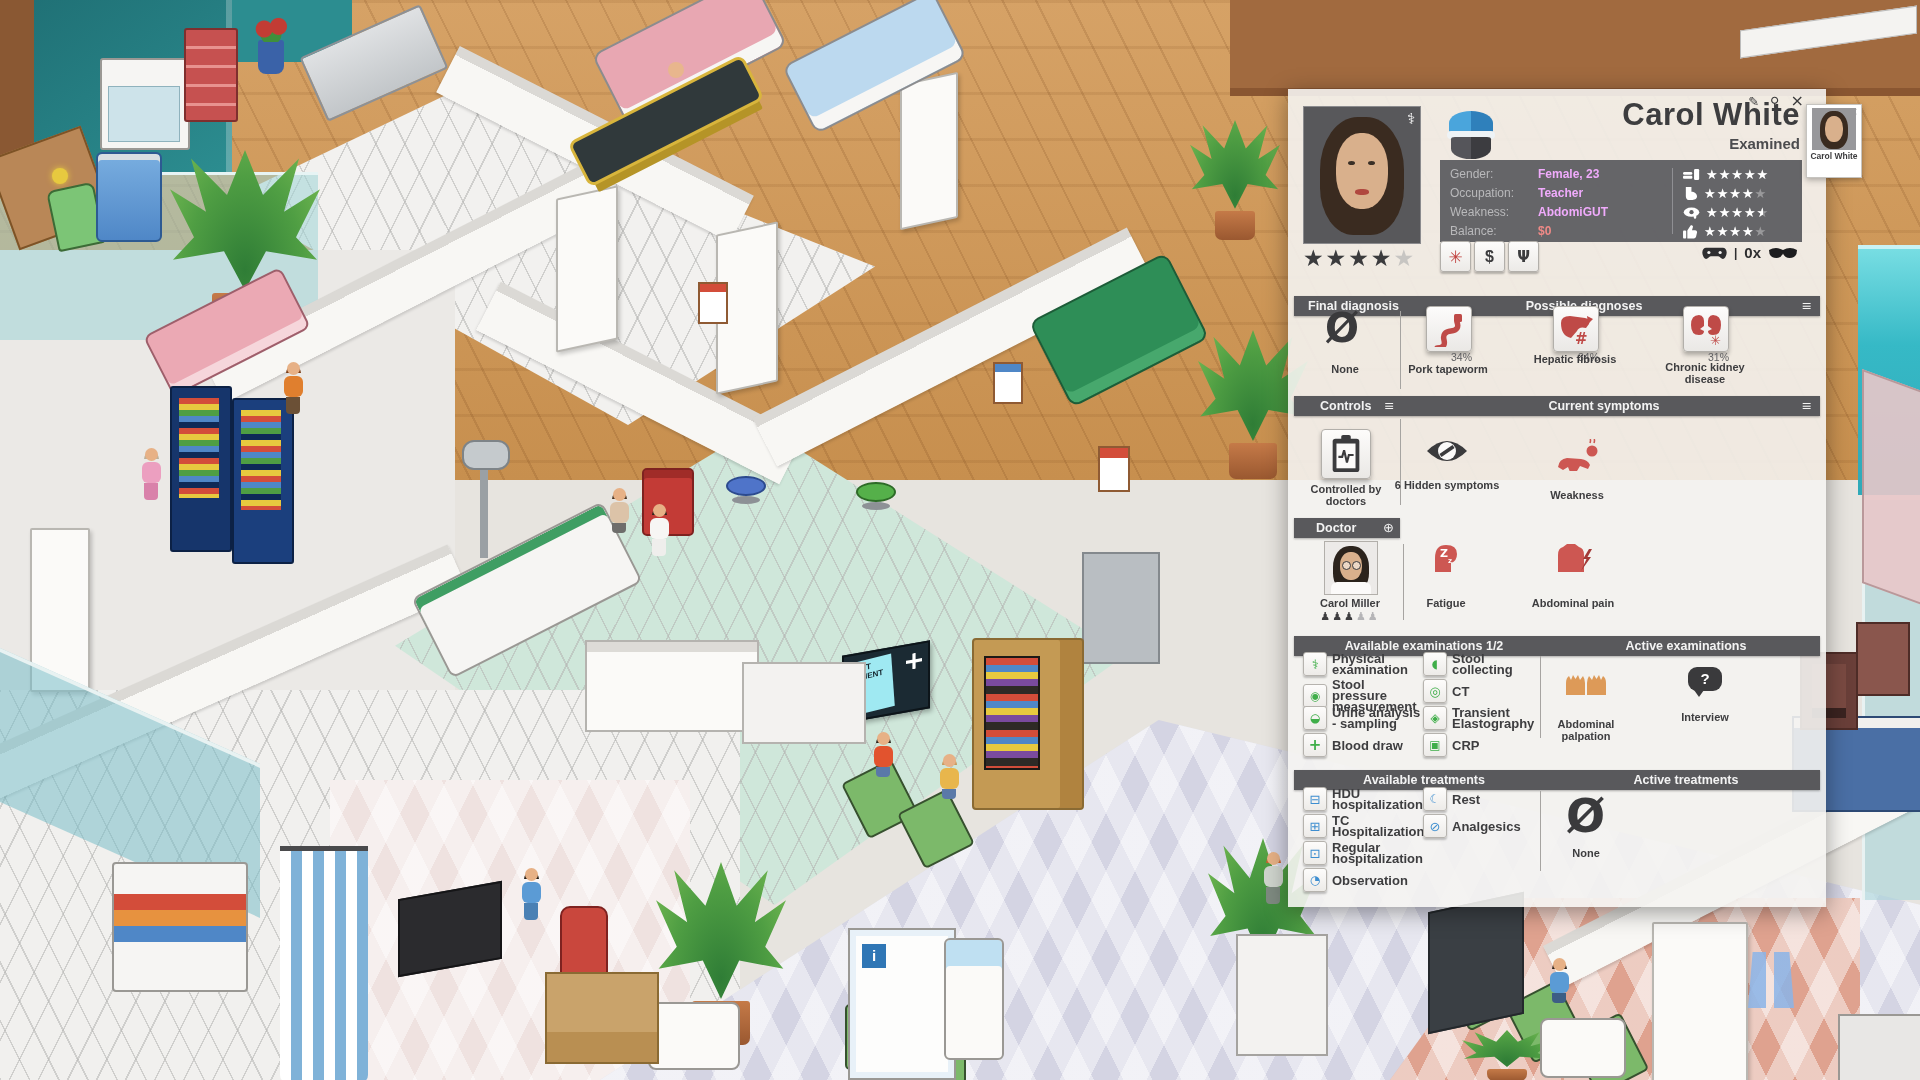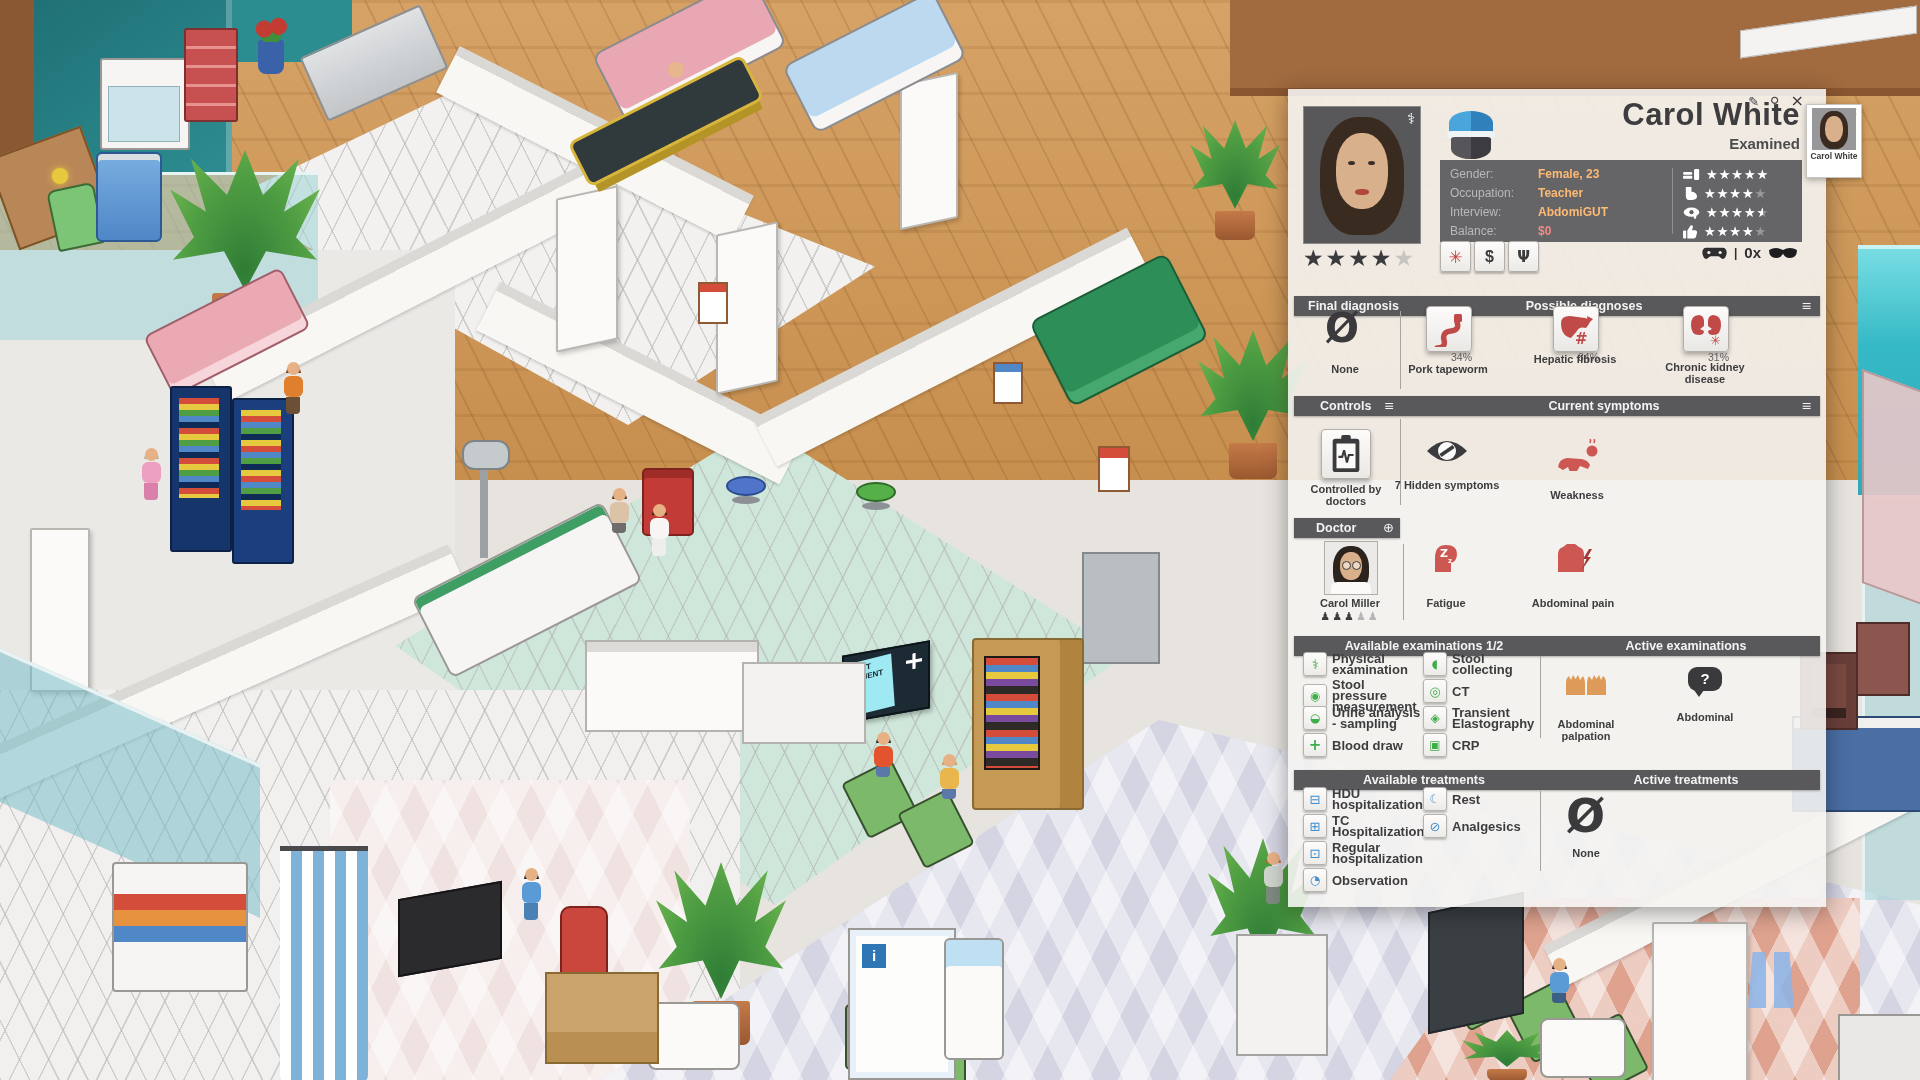--- a/index.html
+++ b/index.html
@@ -46,21 +46,21 @@
     border-radius:4px;box-shadow:0 3px 4px rgba(0,0,0,.28);display:flex;align-items:center;justify-content:center;}
   .itemlabel{position:absolute;font-size:11px;line-height:12px;text-align:center;color:#3d3d3f;font-weight:bold;}
   .pct{position:absolute;font-size:10.5px;color:#5e5e60;text-align:right;width:50px;}
   .vdiv{position:absolute;width:1px;background:#a6a4a1;}
   .small-item{position:absolute;display:flex;align-items:center;gap:5px;width:120px;}
   .small-item .lbl{font-size:13px;line-height:11px;font-weight:bold;color:#3d3d3f;}
   .stars{position:relative;display:inline-block;line-height:1;font-family:"DejaVu Sans",sans-serif;letter-spacing:1px;}
   .st-base{color:var(--base,rgba(255,255,255,.34));}
   .st-fill{position:absolute;left:0;top:0;overflow:hidden;white-space:nowrap;color:var(--fill,#fff);}
   .infolbl{color:#b9b9bb;}
-  .infoval{color:#fdba74;font-weight:bold;}
+  .infoval{color:#f0abfc;font-weight:bold;}
   .actbtn{position:absolute;width:29px;height:29px;background:linear-gradient(#fdfcfb,#eceae7);border:1px solid #b2afaa;
     border-radius:3px;box-shadow:0 2px 2px rgba(0,0,0,.25);display:flex;align-items:center;justify-content:center;cursor:pointer;}
   #mini-card{left:1806px;top:104px;width:54px;height:72px;background:#fff;border:1px solid #c6c4c0;
     box-shadow:0 2px 6px rgba(0,0,0,.3);z-index:60;text-align:center;}
   #mini-card .face{position:relative;width:44px;height:42px;margin:3px auto 0;background:#98989b;overflow:hidden;}
   #mini-card .nm{font-size:8.5px;font-weight:bold;color:#3c3c3e;line-height:9px;margin-top:2px;}
   .portrait-hair{position:absolute;background:#3a2b20;border-radius:45% 45% 40% 40%;}
   .portrait-face{position:absolute;background:#d9b08c;border-radius:46%;}
   .sign-screen{background:#1b2a33;border:2px solid #0d151a;box-shadow:2px 3px 5px rgba(0,0,0,.3);}
 </style>
@@ -290,21 +290,21 @@
     </div>
 
     <div class="abs" style="top:8px;right:26px;font-size:31px;font-weight:bold;color:#3d3d3f;letter-spacing:.5px;">Carol White</div>
     <div class="abs" style="top:46px;right:26px;font-size:15px;font-weight:bold;color:#4c4c4e;">Examined</div>
 
     <div class="abs" style="left:152px;top:71px;width:362px;height:82px;background:rgba(95,95,99,.96);font-size:12px;">
       <div class="abs infolbl" style="left:10px;top:7px;">Gender:</div>
       <div class="abs infoval" style="left:98px;top:7px;">Female, 23</div>
       <div class="abs infolbl" style="left:10px;top:26px;">Occupation:</div>
       <div class="abs infoval" style="left:98px;top:26px;">Teacher</div>
-      <div class="abs infolbl" style="left:10px;top:45px;">Interview:</div>
+      <div class="abs infolbl" style="left:10px;top:45px;">Weakness:</div>
       <div class="abs infoval" style="left:98px;top:45px;">AbdomiGUT</div>
       <div class="abs infolbl" style="left:10px;top:64px;">Balance:</div>
       <div class="abs" style="left:98px;top:64px;color:#ef8a87;font-weight:bold;">$0</div>
       <div class="abs" style="left:232px;top:8px;bottom:8px;width:1px;background:#8f8f93;"></div>
 
       <div class="abs" style="left:243px;top:5px;width:112px;">
         <div style="display:flex;align-items:center;gap:6px;height:19px;">
           <svg width="17" height="13" viewBox="0 0 20 14" fill="#fff">
               <rect x="0" y="4" width="11" height="3.4" rx="1.7"></rect>
               <rect x="0" y="8.6" width="11" height="3.4" rx="1.2"></rect>
@@ -414,21 +414,21 @@
     </div>
     <div class="itemlabel" style="left:2px;top:394px;width:112px;">Controlled by doctors</div>
     <div class="vdiv" style="left:112px;top:330px;height:86px;"></div>
     <div class="abs" style="left:138px;top:348px;">
       <svg width="42" height="28" viewBox="0 0 42 28">
           <path d="M1 14 Q21 -6 41 14 Q21 34 1 14 Z" fill="#3b3b3d"></path>
           <circle cx="21" cy="14" r="9" fill="#fbfaf9"></circle>
           <rect x="13" y="12.2" width="16" height="3.6" fill="#3b3b3d" transform="rotate(-35 21 14)"></rect>
         </svg>
     </div>
-    <div class="itemlabel" style="left:103px;top:390px;width:112px;">7 Hidden symptoms</div>
+    <div class="itemlabel" style="left:103px;top:390px;width:112px;">6 Hidden symptoms</div>
     <div class="abs" style="left:266px;top:350px;">
       <svg width="46" height="32" viewBox="0 0 46 32">
           <circle cx="38" cy="12" r="5.5" fill="#cd5752"></circle>
           <path d="M4 28 q1-8 9-9 l14 1 q7 1 9 6 l-2 4 -8-3 -3 5 -7 1 -2-5 -5 3 z" fill="#cd5752"></path>
           <path d="M36 4 q1-3 0-4 M40 4 q1-3 0-4" stroke="#cd5752" stroke-width="1.6" fill="none"></path>
         </svg>
     </div>
     <div class="itemlabel" style="left:233px;top:400px;width:112px;">Weakness</div>
 
     <div class="bar" style="top:429px;width:106px;">
@@ -518,21 +518,21 @@
       <svg width="44" height="26" viewBox="0 0 44 26" fill="#dd9a58">
           <path d="M2 24 V12 q0-5 3-7 l2 4 2-5 2.5 4 2.5-4 2 5 3-4 q2 3 2 7 v12 z"></path>
           <path d="M23 24 V12 q0-4 2-7 l3 4 2-5 2.5 4 2.5-4 2 5 2-4 q3 2 3 7 v12 z"></path>
         </svg>
     </div>
     <div class="itemlabel" style="left:248px;top:613px;width:100px;margin-top:16px;">Abdominal palpation</div>
     <div class="abs" style="left:400px;top:578px;width:34px;height:24px;background:#3a3a3c;border-radius:9px;text-align:center;color:#fff;font-weight:bold;font-size:15px;line-height:24px;">
       <span>?</span>
       <div class="abs" style="left:6px;bottom:-6px;width:0;height:0;border-left:5px solid transparent;border-right:5px solid transparent;border-top:7px solid #3a3a3c;"></div>
     </div>
-    <div class="abs itemlabel" style="left:367px;top:622px;width:100px;">Abdominal</div>
+    <div class="abs itemlabel" style="left:367px;top:622px;width:100px;">Interview</div>
 
     <div class="bar" style="top:681px;">
       <span style="left:0;width:260px;text-align:center;">Available treatments</span>
       <span style="left:266px;width:252px;text-align:center;">Active treatments</span>
     </div>
     <div class="small-item" style="left:15px;top:698px;">
       <span class="ibox glyph" style="color:#3e8ed0;font-size:13px;">
           <span>⊟</span>
         </span>
       <span class="lbl">HDU hospitalization</span>

